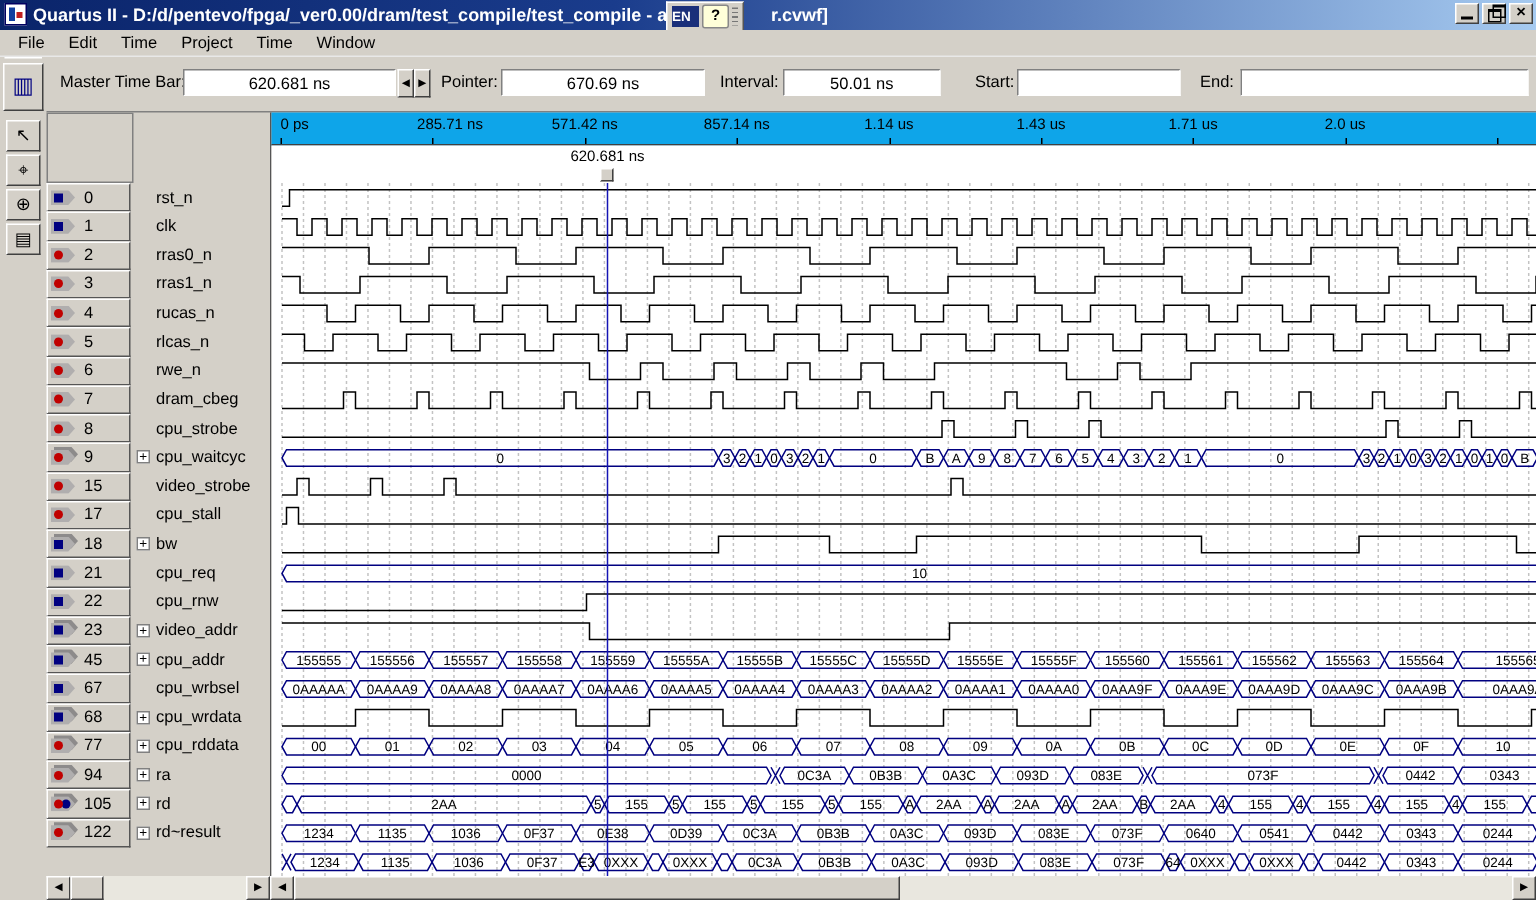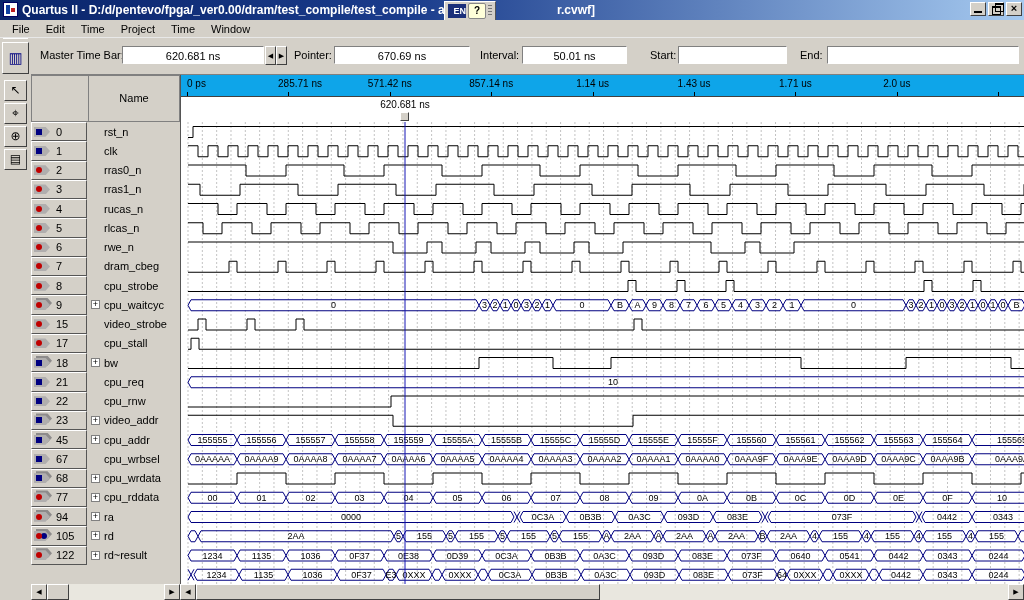--- a/index.html
+++ b/index.html
@@ -11,26 +11,26 @@
     background:linear-gradient(90deg,#0a246a 0%,#1a3c8c 40%,#a6caf0 100%);
     display:flex;align-items:center;}
   .appicon{position:absolute;left:3px;top:2px;width:15px;height:15px;background:#fff;
     border:1px solid #000060;box-sizing:border-box;}
   .appicon::before{content:"";position:absolute;left:2px;top:2px;width:4px;height:9px;background:#1040a0;}
   .appicon::after{content:"";position:absolute;left:7px;top:5px;width:4px;height:4px;background:#c02020;}
   .title{position:absolute;left:22px;top:3px;color:#fff;font-weight:bold;font-size:12px;white-space:nowrap;}
   .langbar{position:absolute;left:444px;top:1px;height:18px;display:flex;align-items:center;gap:2px;
     background:#d4d0c8;padding:0 3px;border:1px solid;border-color:#fff #555 #555 #fff;}
   .enbadge{display:inline-block;width:18px;height:14px;background:#1a2f7a;color:#fff;
-    font-size:9px;font-weight:bold;text-align:right;line-height:14px;}
+    font-size:9px;font-weight:bold;text-align:left;line-height:14px;}
   .helpbtn{display:inline-block;width:16px;height:14px;background:#ffffd9;color:#000;border:1px solid #888;
     font-size:10px;font-weight:bold;text-align:center;line-height:13px;border-radius:2px;}
   .gripdots{display:inline-block;width:4px;height:12px;
     background:repeating-linear-gradient(180deg,#777 0 1px,transparent 1px 3px);}
-  .title2{position:absolute;left:514px;top:3px;color:#fff;font-weight:bold;font-size:12px;margin-left:43px;}
+  .title2{position:absolute;left:514px;top:3px;color:#fff;font-weight:bold;font-size:12px;}
   .winbtns{position:absolute;right:2px;top:2px;display:flex;gap:2px;}
   .wb{width:16px;height:14px;background:#d4d0c8;border:1px solid;border-color:#fff #404040 #404040 #fff;
     position:relative;padding:0;font-size:11px;line-height:11px;}
   .ic-min{position:absolute;left:3px;bottom:2px;width:8px;height:2px;background:#000;}
   .ic-res{position:absolute;left:3px;top:3px;width:7px;height:6px;border:1px solid #000;border-top-width:2px;background:#d4d0c8;}
   .ic-res::before{content:"";position:absolute;left:2px;top:-5px;width:7px;height:6px;border:1px solid #000;border-top-width:2px;}
   .ic-x{position:absolute;left:0;top:0;width:14px;text-align:center;font-weight:bold;}
   
   .menubar{position:absolute;left:0;top:20px;width:1024px;height:18px;background:#d4d0c8;
     display:flex;align-items:center;padding-left:4px;box-sizing:border-box;border-bottom:1px solid #e8e8e8;}
@@ -149,21 +149,20 @@
   <div class="toolstrip" id="toolstrip">
     <span class="grip-h"></span>
   <button class="bigtool">▥</button>
       <button class="smtool" style="top: 42px;">↖</button>
       <button class="smtool" style="top: 65px;">⌖</button>
       <button class="smtool" style="top: 88px;">⊕</button>
       <button class="smtool" style="top: 111px;">▤</button>
     </div>
 
   <div class="namehdr-gutter"></div>
-  <div class="namehdr">Name</div>
   <div class="vsep"></div>
 
   <div class="ruler" id="ruler">
       <span class="rlab" style="left: 6px;">0 ps</span>
       <span class="rtick" style="left: 6px;"></span>
       <span class="rlab" style="left: 119px; transform: translateX(-50%);">285.71 ns</span>
       <span class="rtick" style="left: 107.4px;"></span>
       <span class="rlab" style="left: 208.8px; transform: translateX(-50%);">571.42 ns</span>
       <span class="rtick" style="left: 208.8px;"></span>
       <span class="rlab" style="left: 310.2px; transform: translateX(-50%);">857.14 ns</span>

